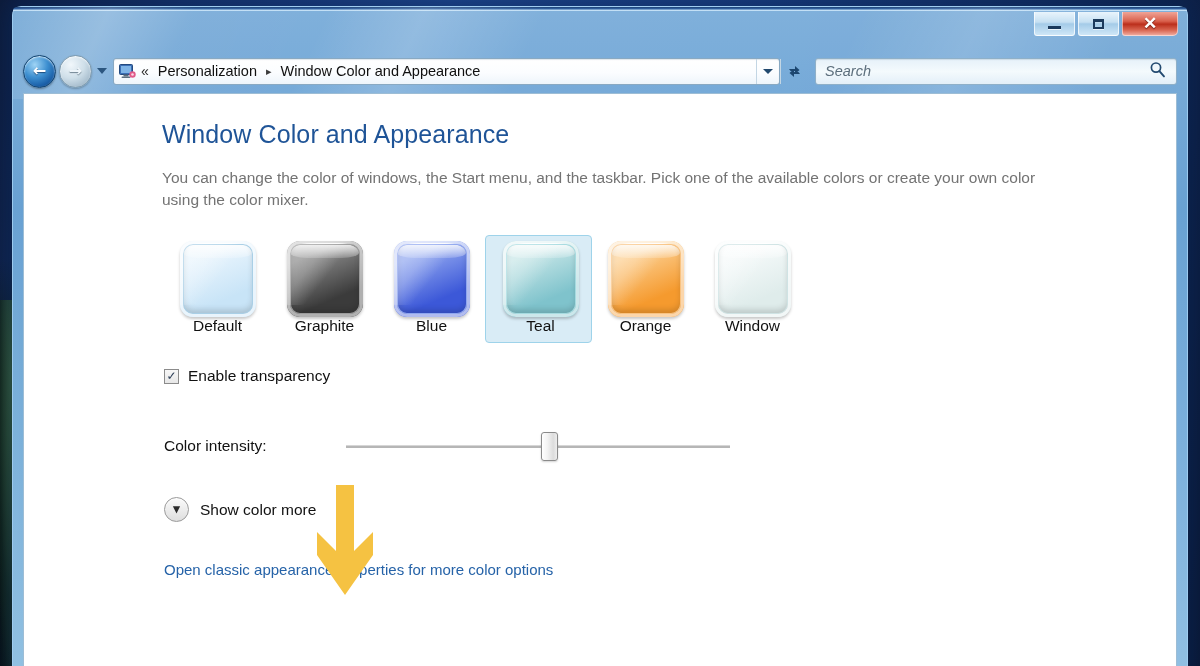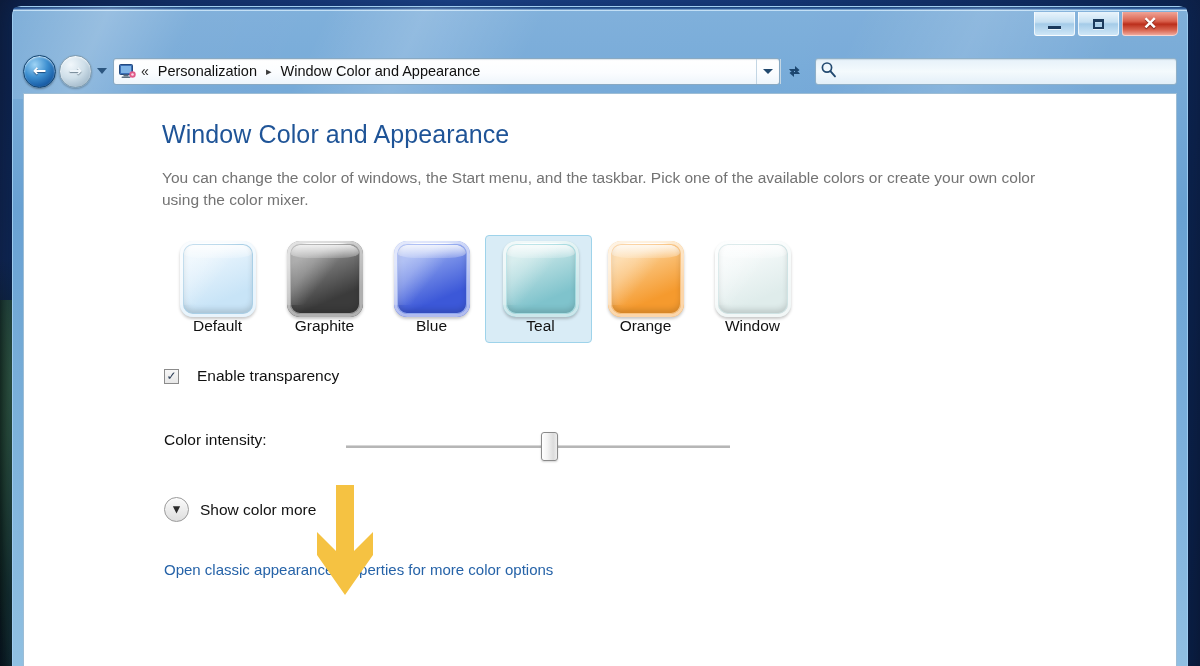--- a/index.html
+++ b/index.html
@@ -241,25 +241,25 @@
     display: flex; align-items: center; margin: 24px 0 0 2px;
   }
   #transparency-checkbox {
     width: 15px; height: 15px; flex: none;
     border: 1px solid #8b8b8b;
     background: linear-gradient(180deg, #f7f7f7 0%, #e7e7e7 100%);
     display: flex; align-items: center; justify-content: center;
     box-sizing: border-box;
   }
   #transparency-checkmark { color: #2c3e57; font-size: 12px; line-height: 1; margin-top: -1px; }
-  #transparency-label { margin-left: 18px; font-size: 15.5px; color: #111111; }
+  #transparency-label { margin-left: 9px; font-size: 15.5px; color: #111111; }
 
   
   #intensity-row {
-    display: flex; align-items: flex-start; margin: 46px 0 16px 2px; gap: 30px;
+    display: flex; align-items: center; margin: 46px 0 16px 2px; gap: 30px;
   }
   #intensity-label { font-size: 15.5px; color: #111111; width: 152px; flex: none; }
   #intensity-slider {
     position: relative; width: 384px; height: 30px; flex: none;
   }
   #intensity-track {
     position: absolute; left: 0; right: 0; top: 14px; height: 2px;
     background: #b6b6b6;
     border-top: 1px solid #d6d6d6;
   }
@@ -352,20 +352,21 @@
       </div>
 
       <span id="addr-refresh">
         <svg width="17" height="15" viewBox="0 0 17 15">
           <path d="M3 5 L9 5 L9 2 L13.5 6 L9 10 L9 7 L4.6 7 Z" fill="#1d4770"></path>
           <path d="M14 10 L8 10 L8 13 L3.5 9 L8 5 L8 8 L12.4 8 Z" fill="#1d4770"></path>
         </svg>
       </span>
 
       <div id="search-box">
+        <div id="search-input-text">Search</div>
         <span id="search-icon-wrap">
           <svg width="17" height="17" viewBox="0 0 17 17">
             <circle cx="7" cy="6.6" r="4.6" fill="none" stroke="#234a70" stroke-width="1.7"></circle>
             <line x1="10.4" y1="10.2" x2="15" y2="15.4" stroke="#234a70" stroke-width="1.9" stroke-linecap="round"></line>
           </svg>
         </span>
       </div>
     </div>
 
     <div id="content">

